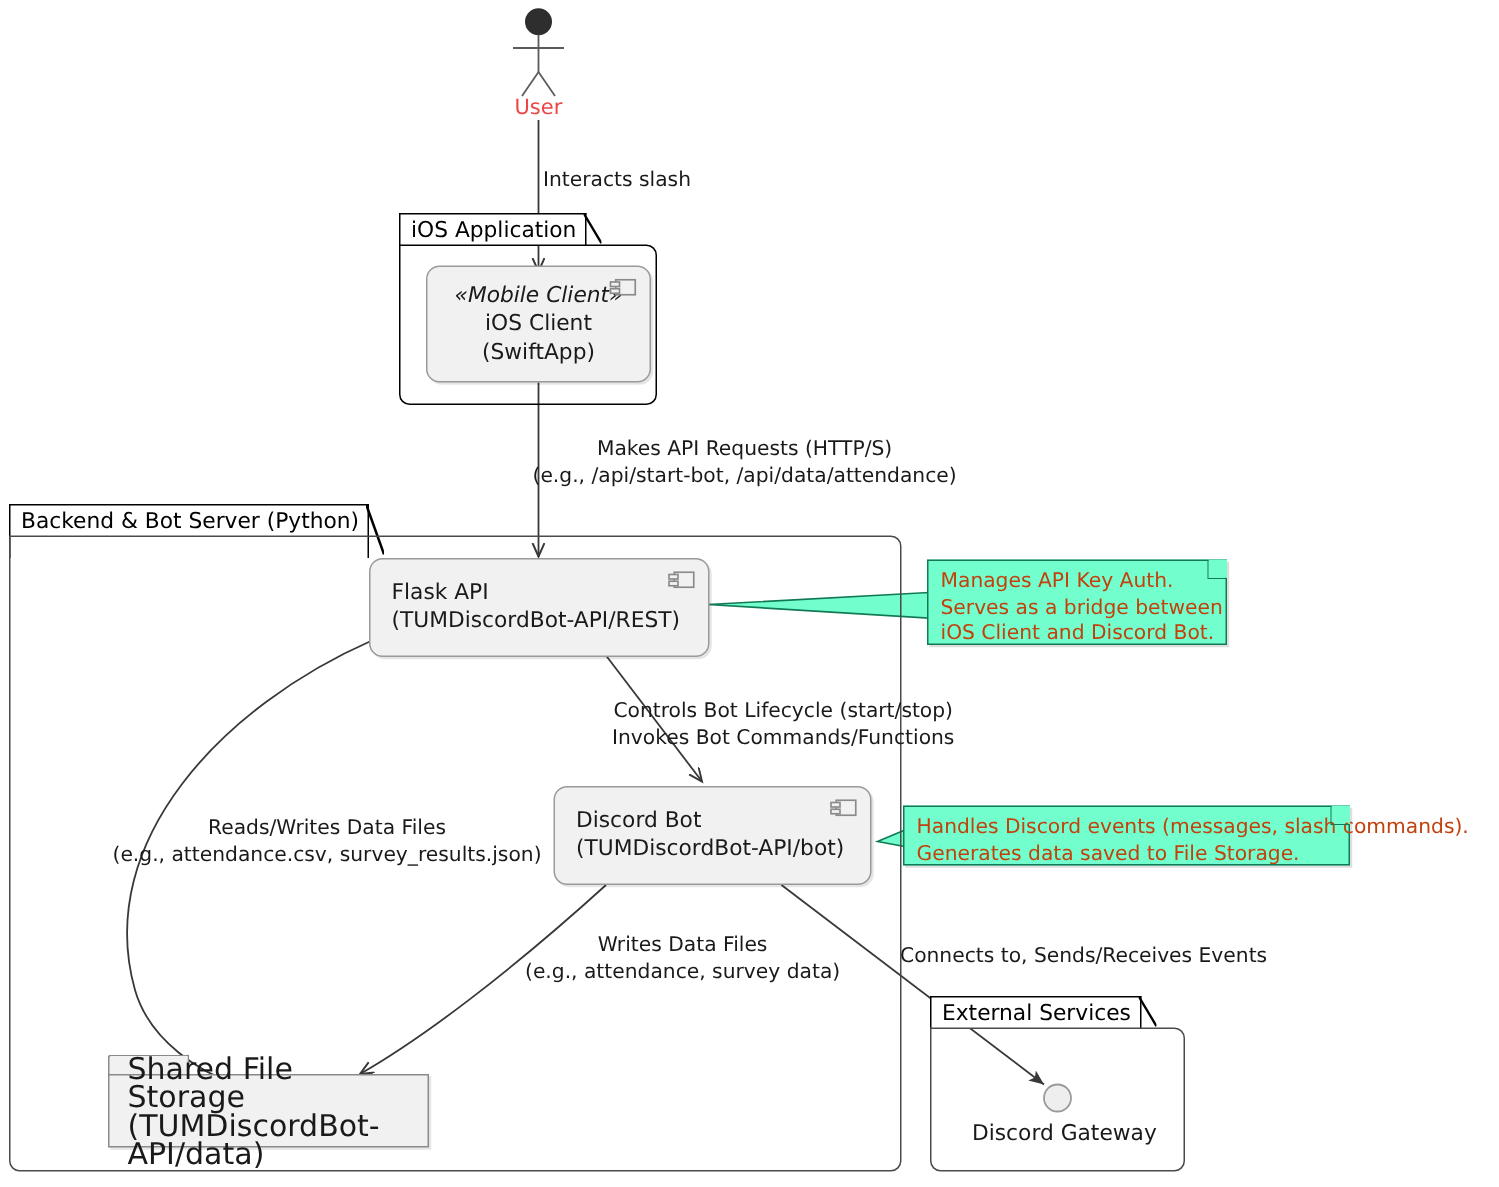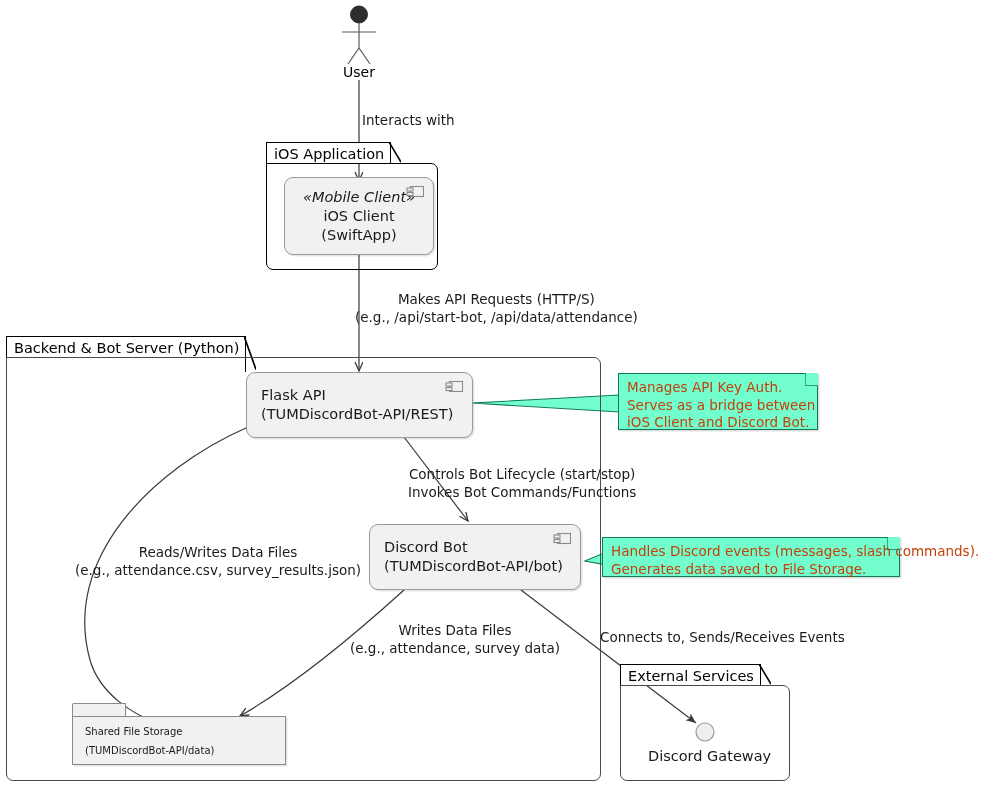--- a/index.html
+++ b/index.html
@@ -93,21 +93,21 @@
     border-bottom: none;
     box-sizing: border-box;
     border-top-left-radius: 2px;
   }
   .storage-body {
     position: absolute;
     left: 0; top: 13px;
     background: #F1F1F1;
     border: 1.2px solid #8a8a8a;
     box-sizing: border-box;
-    font-size: 10px;
+    font-size: 20px;
     line-height: 19px;
     color: #1a1a1a;
     display: flex;
     flex-direction: column;
     justify-content: center;
     padding: 0 12px;
     box-shadow: 1.5px 1.5px 0 rgba(0,0,0,0.10);
   }
 
   
@@ -128,21 +128,21 @@
     top: -1px;
     width: 13px;
     height: 13px;
   }
   .note-line { white-space: nowrap; }
 
   
   .actor-label {
     position: absolute;
     font-size: 14px;
-    color: #000000;
+    color: #ef4444;
     white-space: nowrap;
   }
 
   
   .edge-label {
     position: absolute;
     font-size: 13.5px;
     line-height: 18px;
     color: #1a1a1a;
     white-space: nowrap;
@@ -277,21 +277,21 @@
   <div class="note" style="left:602px; top:537px; width:298px; height:40px;">
     <svg class="foldmark" viewBox="0 0 13 13">
       <path d="M0,0 L13,0 L13,13 Z" fill="#73FFCD" stroke="none"></path>
       <path d="M0,0 L0,13 L13,13" fill="none" stroke="#117A54" stroke-width="1.3"></path>
     </svg>
     <div class="note-line">Handles Discord events (messages, slash commands).</div>
     <div class="note-line">Generates data saved to File Storage.</div>
   </div>
 
   <div class="edge-label" style="left:362px; top:111px;">
-    <div>Interacts with</div>
+    <div>Interacts slash</div>
   </div>
 
   <div class="edge-label" style="left:355px; top:290px;">
     <div>Makes API Requests (HTTP/S)</div>
     <div>(e.g., /api/start-bot, /api/data/attendance)</div>
   </div>
 
   <div class="edge-label" style="left:408px; top:465px;">
     <div>Controls Bot Lifecycle (start/stop)</div>
     <div>Invokes Bot Commands/Functions</div>

